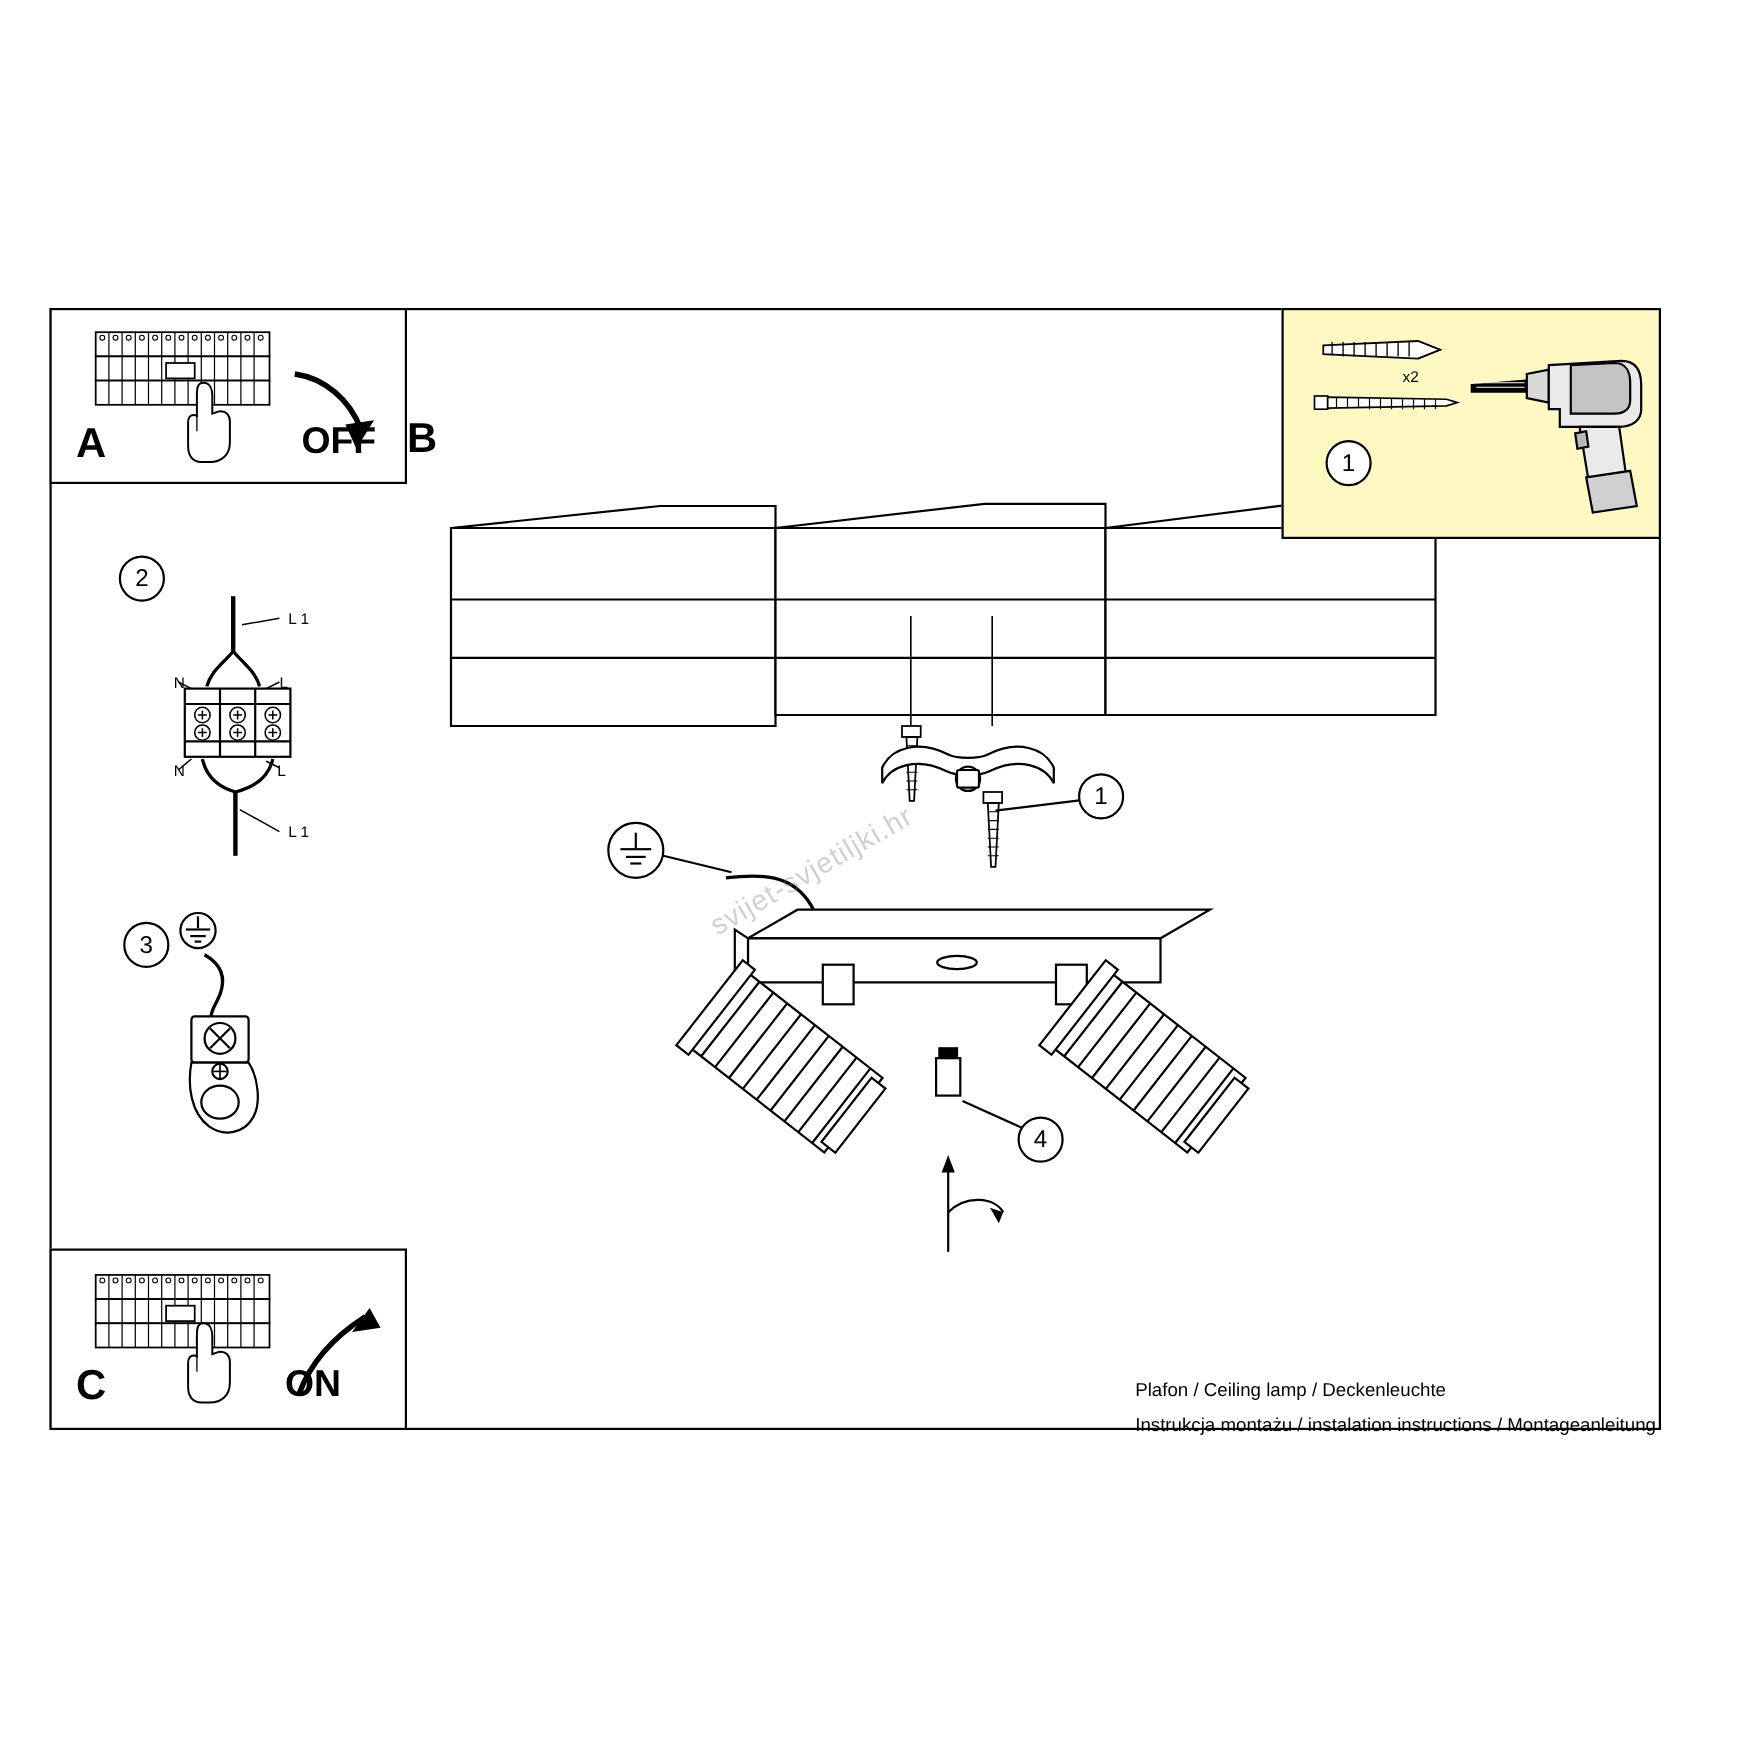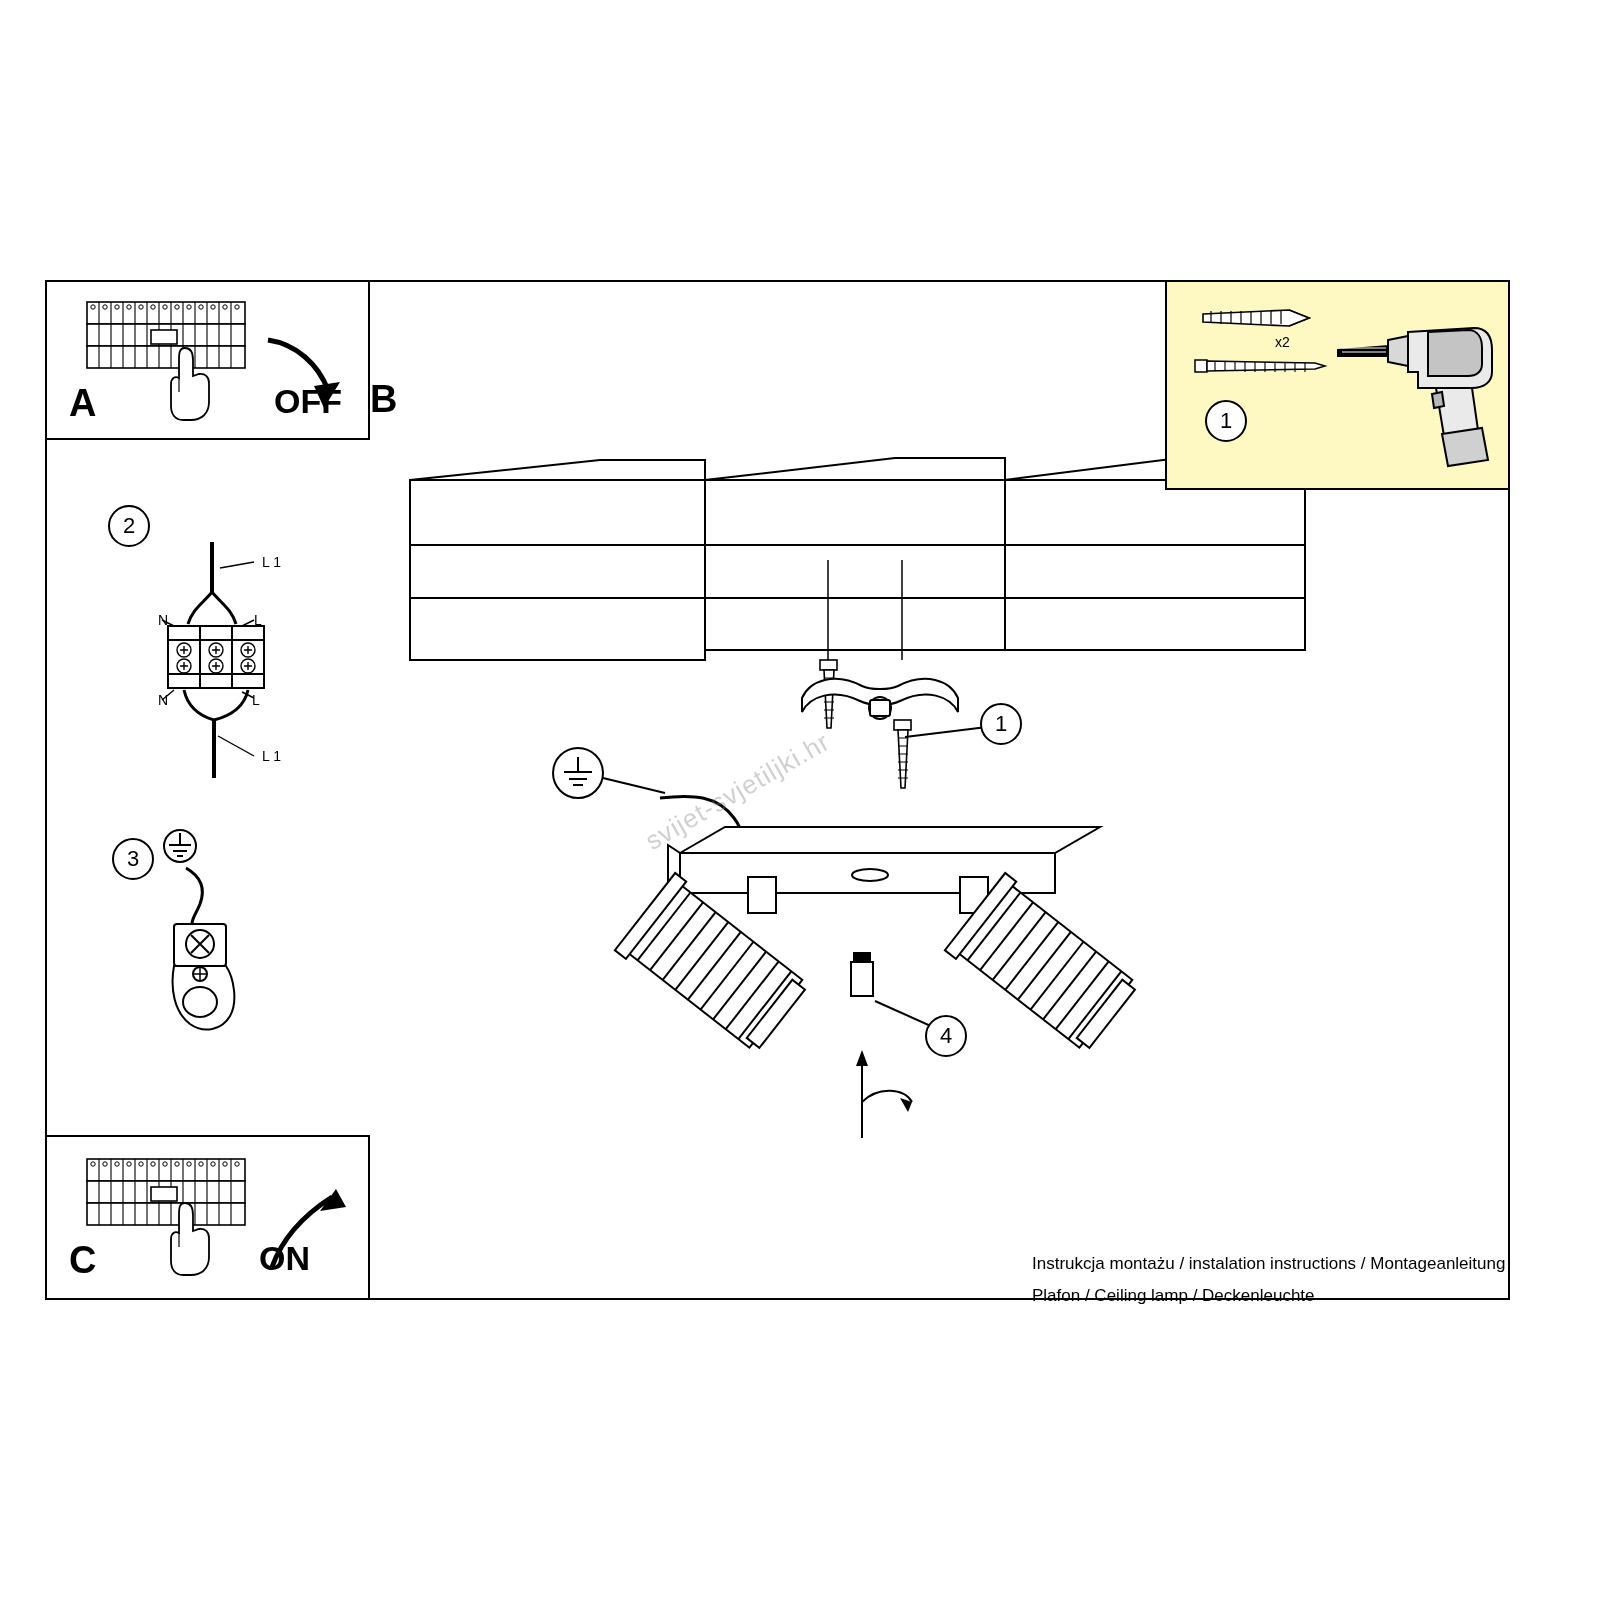--- a/index.html
+++ b/index.html
@@ -448,19 +448,19 @@
     </svg>
     <svg class="abs" style="left:215px; top:48px;" width="90" height="90">
       <path d="M10,82 C20,54 42,30 70,12" fill="none" stroke="#000" stroke-width="5"></path>
       <polygon points="74,4 58,26 84,22" fill="#000"></polygon>
     </svg>
     <div class="abs letter" style="left:22px; top:104px;">C</div>
     <div class="abs bigword" style="left:188px; top:102px;margin-left:24px;">ON</div>
   </div>
 
   <div class="abs" style="left:1032px; top:1248px; text-align:left;">
+    <div class="caption">Plafon / Ceiling lamp / Deckenleuchte</div>
     <div class="caption">Instrukcja montażu / instalation instructions / Montageanleitung</div>
-    <div class="caption">Plafon / Ceiling lamp / Deckenleuchte</div>
   </div>
 
   <div class="watermark">svijet-svjetiljki.hr</div>
 
 </div>
 
 </body></html>

